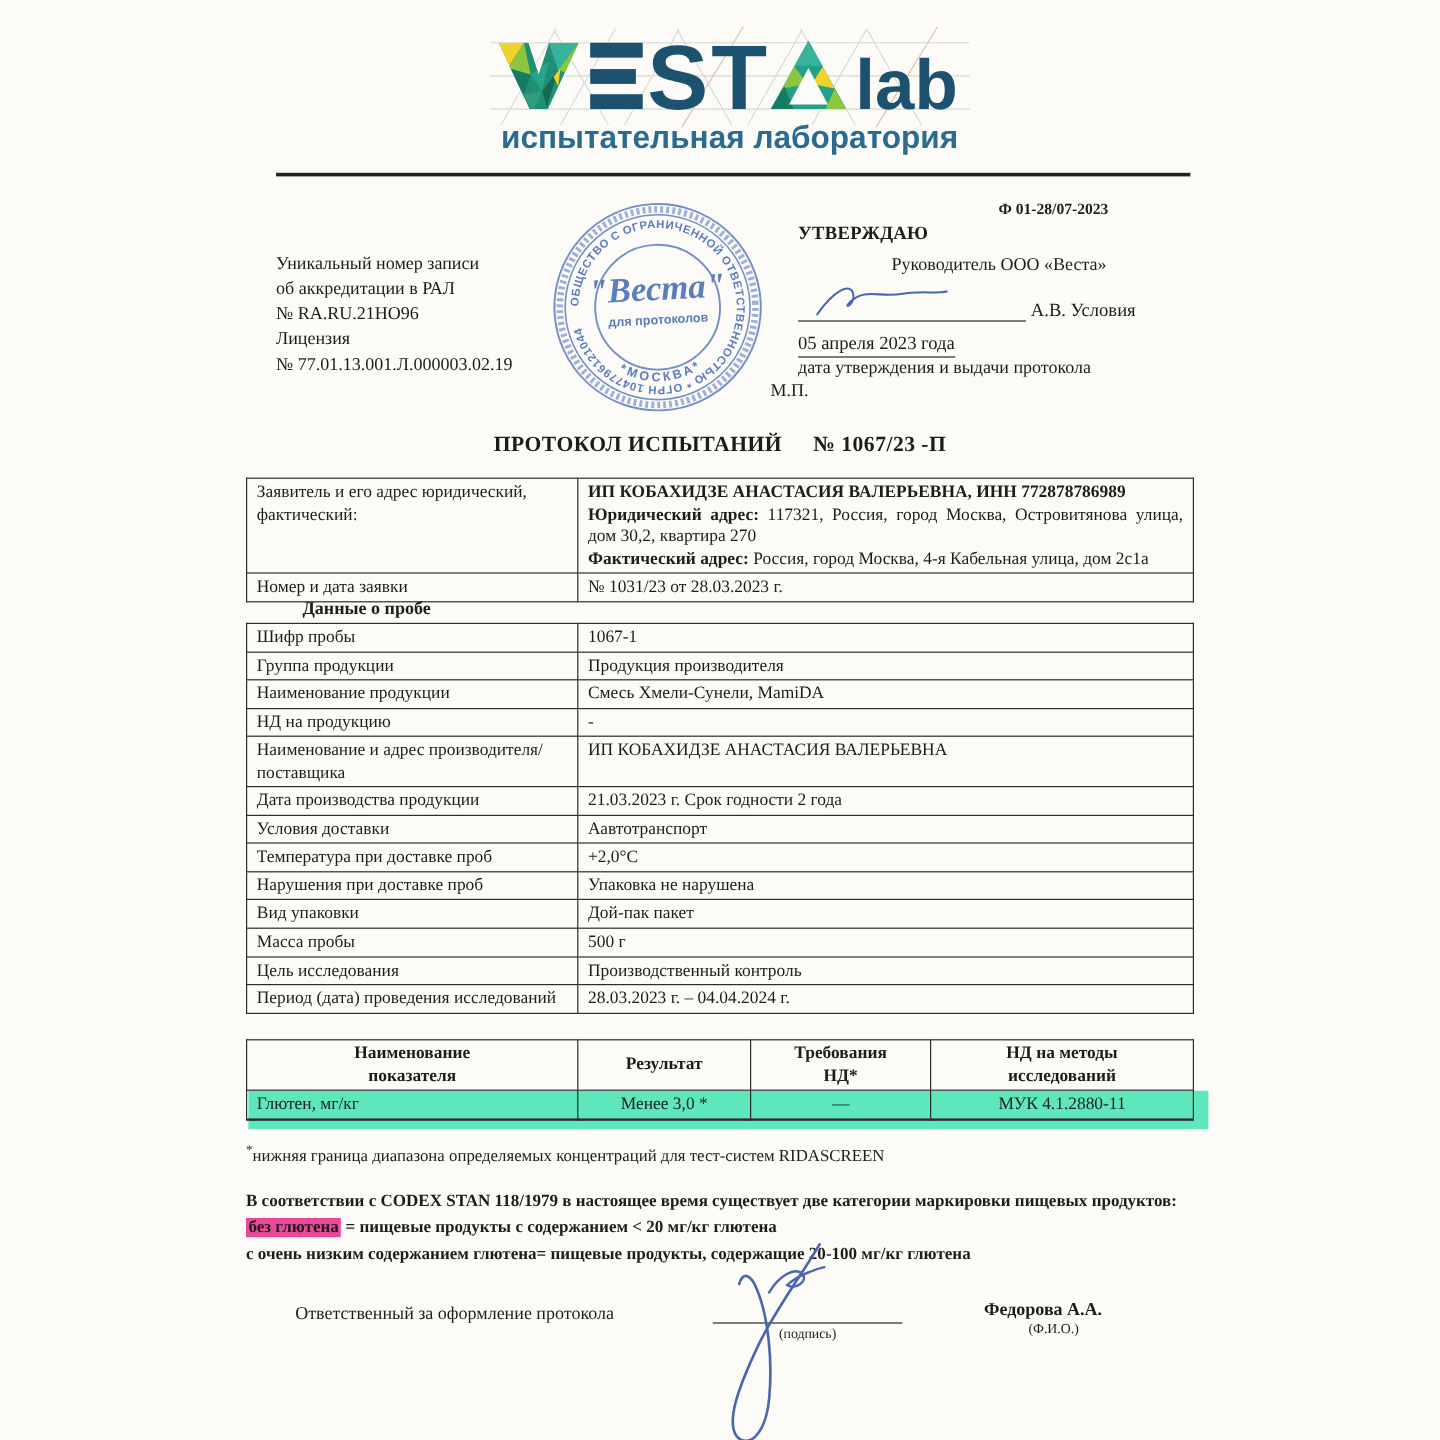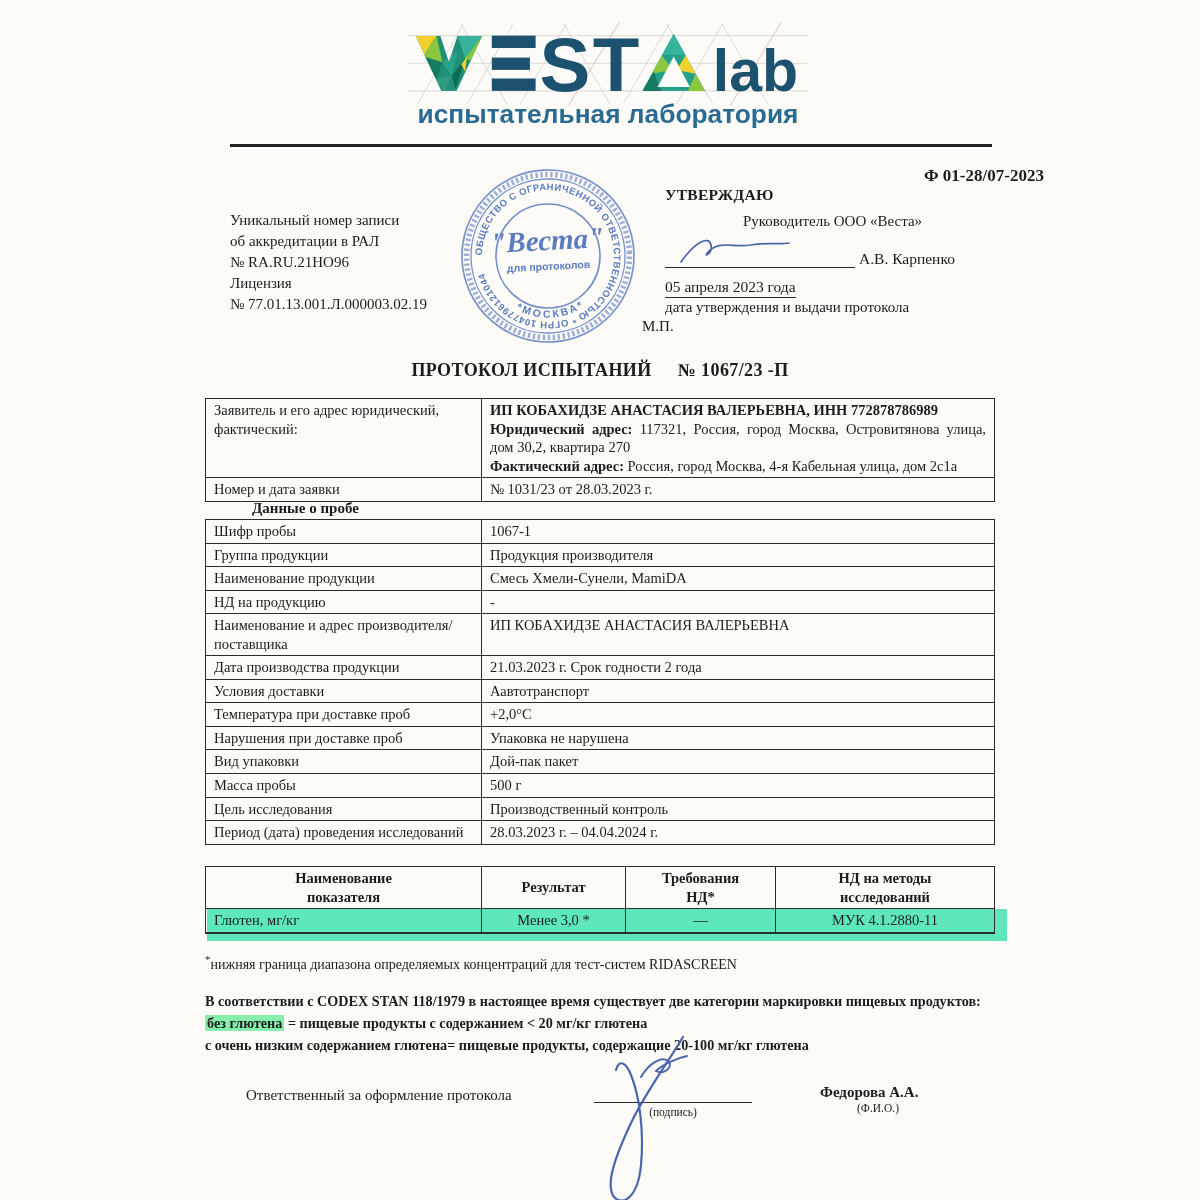--- a/index.html
+++ b/index.html
@@ -11,21 +11,21 @@
     color:#1c1c1c;
   }
   .page {
     position:relative; width:1200px; height:1200px;
     background:#fcfbf7; overflow:hidden;
   }
 
   
   .logo-wrap { position:absolute; left:408px; top:22px; width:400px; height:118px; }
   .top-rule { position:absolute; left:230px; top:144px; width:762px; height:3px; background:#232323; }
-  .form-code { position:absolute; left:924px; top:166px; font-weight:bold; font-size:17px; }
+  .form-code { position:absolute; left:832px; top:166px; font-weight:bold; font-size:13px; }
 
   
   .accred { position:absolute; left:230px; top:210px; width:270px; font-size:15px; line-height:21px; }
 
   
   .stamp-wrap { position:absolute; left:458px; top:166px; width:180px; height:180px; transform:rotate(-3deg); }
   .mp-label { position:absolute; left:594px; top:318px; font-size:15px;padding-left:48px; }
 
   
   .approval { position:absolute; left:665px; top:186px; width:335px; font-size:15px; }
@@ -60,21 +60,21 @@
   .results-tbl { position:relative; }
   .results-tbl th { font-weight:bold; text-align:center; white-space:pre-line; vertical-align:middle; height:40px; }
   .results-tbl td { text-align:center; height:24px; vertical-align:middle; }
   .results-tbl td.left { text-align:left; }
   .results-tbl { border-bottom:2.4px solid #2c2c2c; }
 
   
   .footnote { position:absolute; left:205px; top:953px; font-size:14px; }
   .footnote sup { font-size:11px; }
   .codex { position:absolute; left:205px; top:990px; width:810px; font-weight:bold; font-size:14.2px; line-height:22px; }
-  .hl-term { background:#86efac; padding:0 2px; }
+  .hl-term { background:#ec4899; padding:0 2px; }
 
   
   .signoff-role { position:absolute; left:230px; top:1087px; font-weight:normal; font-size:15px;margin-left:16px; }
   .signoff-line { position:absolute; left:594px; top:1102px; width:158px; border-top:1.6px solid #2a2a2a; }
   .signoff-sign-cap { position:absolute; left:594px; top:1106px; width:158px; text-align:center; font-size:11.5px; }
   .signoff-name { position:absolute; left:820px; top:1084px; font-weight:bold; font-size:15px; text-align:center; }
   .signoff-name-cap { position:absolute; left:828px; top:1102px; width:100px; text-align:center; font-size:11.5px; }
   .big-sig { position:absolute; left:583px; top:1033px; }
 
   svg text { font-family:"Liberation Sans","DejaVu Sans",sans-serif; }
@@ -186,21 +186,21 @@
   <span class="mp-label">М.П.</span>
 
   <div class="approval">
     <div class="head">УТВЕРЖДАЮ</div>
     <div class="role">Руководитель ООО «Веста»</div>
     <div class="sigline">
       <svg class="sig-svg" width="120" height="38" viewBox="0 0 120 38">
         <path d="M6,30 C20,10 34,3 36,13 C38,22 26,27 34,19 C46,8 58,16 76,13 C92,10 104,13 114,11" fill="none" stroke="#4a66ad" stroke-width="1.7" stroke-linecap="round"></path>
       </svg>
       <span class="line"></span>
-      <span class="signer">А.В. Карпенко</span>
+      <span class="signer">А.В. Условия</span>
     </div>
     <div class="date">05 апреля 2023 года</div>
     <div class="date-cap">дата утверждения и выдачи протокола</div>
   </div>
 
   <div class="doc-title">
     <span>ПРОТОКОЛ ИСПЫТАНИЙ</span><span class="num">№ 1067/23 -П</span>
   </div>
 
   <table class="applicant-tbl">

